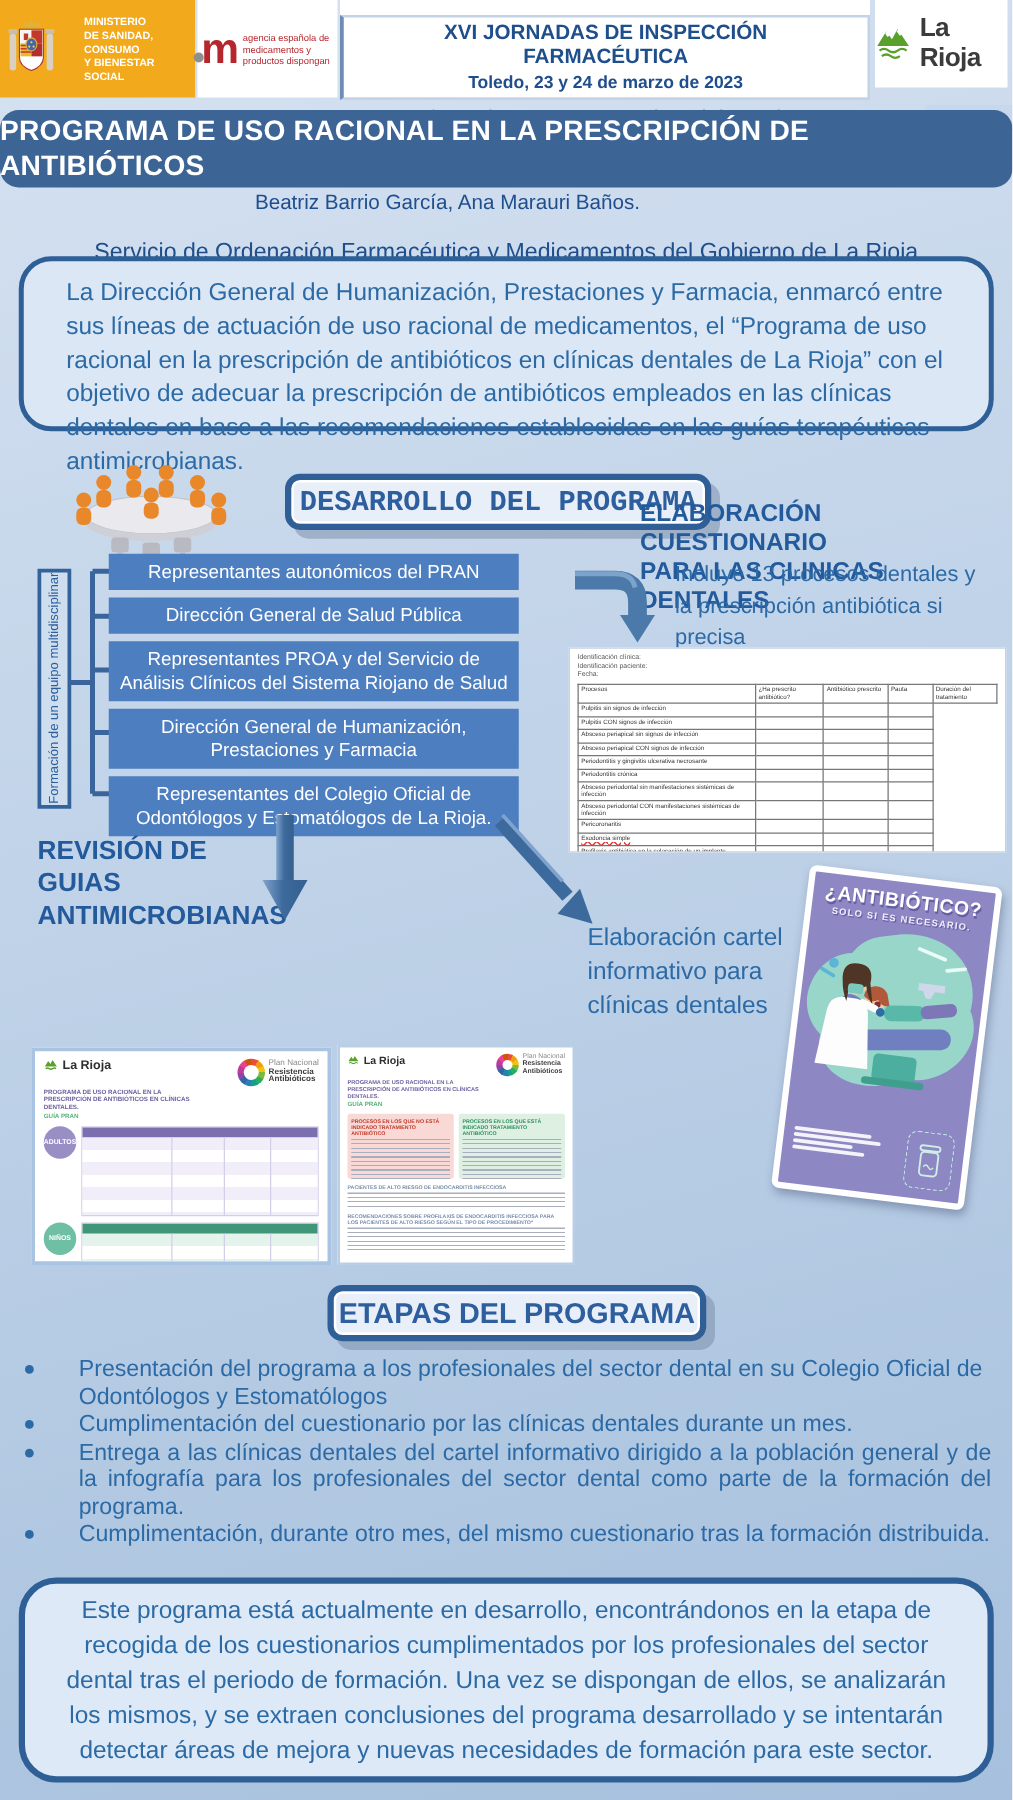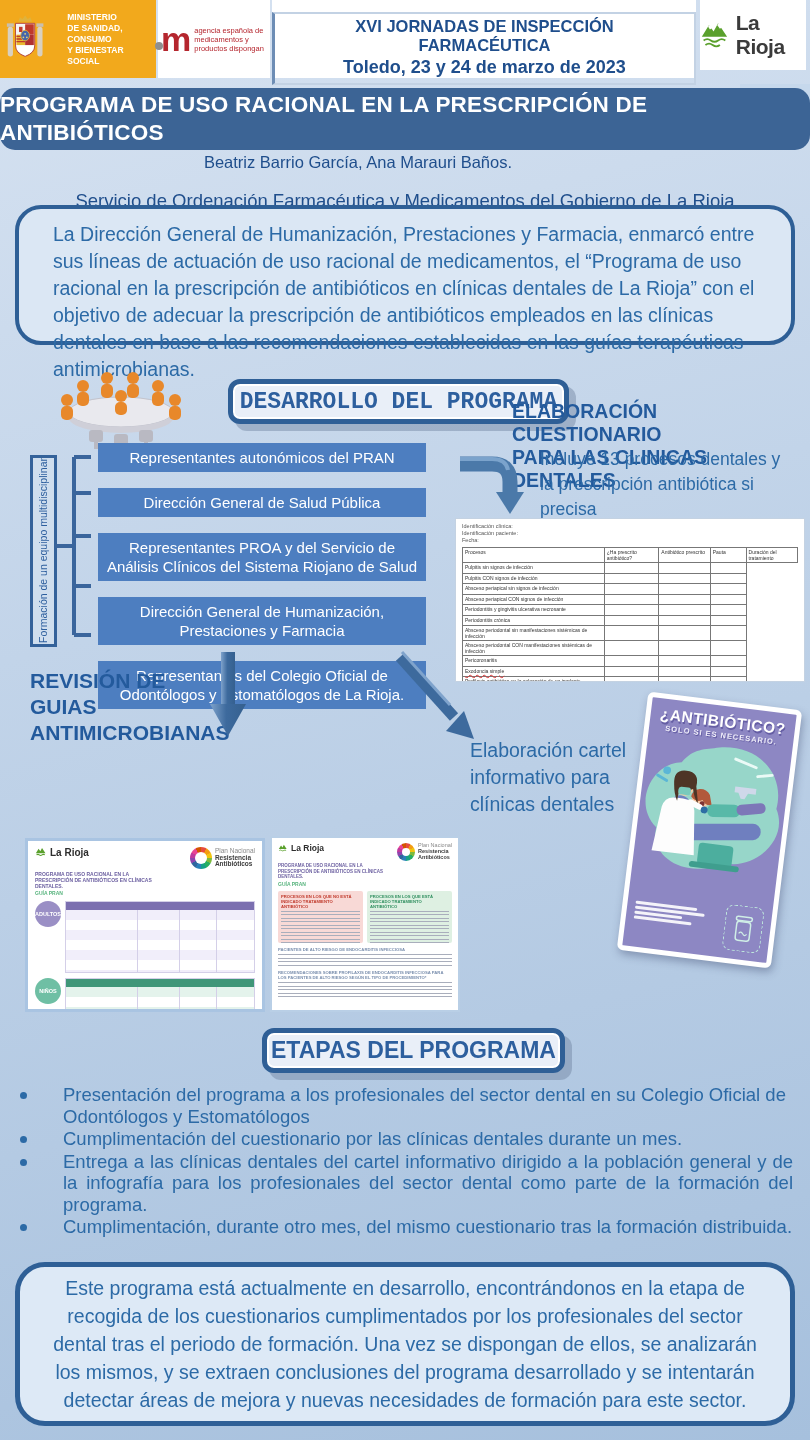--- a/index.html
+++ b/index.html
@@ -10,21 +10,21 @@
   .hdr-block{position:absolute;top:0;height:78px;}
   .ministry{left:0;width:156px;background:#f2a91c;display:flex;align-items:center;gap:5px;padding-left:6px;box-sizing:border-box;}
   .ministry-text{color:#fff;font-size:8.5px;font-weight:bold;line-height:11px;margin-left:18px;}
   .aemps{left:158px;width:112px;background:#fff;display:flex;align-items:center;gap:3px;padding:0 3px;box-sizing:border-box;}
   .aemps-m{color:#b5262e;font-size:34px;font-weight:bold;line-height:30px;position:relative;}
   .aemps-dot{position:absolute;left:-6px;bottom:4px;width:8px;height:8px;border-radius:50%;background:#8f8f8f;}
   .aemps-text{color:#b5262e;font-size:7.5px;line-height:9px;}
   .event-panel{left:272px;width:424px;background:#fff;text-align:center;box-sizing:border-box;padding-top:12px;}
   .event-box{display:inline-block;border:2px solid #c3d2e4;border-left:3px solid #6d8db5;padding:3px 16px 5px;}
   .event-title{color:#1f4e8c;font-weight:bold;font-size:16.5px;}
-  .event-date{color:#1f4e8c;font-weight:bold;font-size:18px;margin-top:2px;}
+  .event-date{color:#1f4e8c;font-weight:bold;font-size:14px;margin-top:2px;}
   .event-motto{color:#1f4e8c;font-weight:bold;font-style:italic;font-size:12.5px;margin-top:6px;}
   .rioja-panel{left:700px;width:106px;height:70px;background:#fff;display:flex;align-items:center;justify-content:center;gap:5px;}
   .rioja-name{color:#3b3b3b;font-weight:bold;font-size:21px;letter-spacing:-.5px;}
   
   .banner-accent{position:absolute;right:0;top:84px;width:70px;height:20px;background:#c6d8ec;}
   .banner{position:absolute;left:0;top:88px;width:810px;height:62px;background:#3c6495;border-radius:15px;
           display:flex;flex-direction:row;align-items:center;justify-content:center;}
   .banner div{color:#fff;font-weight:bold;font-size:22.5px;line-height:28px;letter-spacing:.2px;}
   .authors{position:absolute;top:153px;width:716px;text-align:center;color:#1f4e8c;font-size:16.5px;}
   .affiliation{position:absolute;top:190px;width:810px;text-align:center;color:#1f4e8c;font-size:18.5px;}
@@ -34,21 +34,21 @@
              padding:12px 34px;color:#2c6aa6;font-size:19.5px;line-height:27px;}
   
   .section-head{position:absolute;background:#e9eff8;border:5px solid #2f5f96;border-radius:12px;
                 box-shadow:7px 7px 0 rgba(110,130,160,.45),inset 0 0 0 2px #fff;
                 display:flex;align-items:center;justify-content:center;
                 font-weight:bold;font-size:23px;color:#2d5f9e;box-sizing:border-box;}
   
   .team-label{position:absolute;left:30px;top:455px;width:27px;height:192px;border:3px solid #34629a;background:#cfdeee;
               box-sizing:border-box;display:flex;align-items:center;justify-content:center;}
   .team-label span{writing-mode:vertical-rl;transform:rotate(180deg);font-size:10.5px;color:#2d5f9e;text-align:center;line-height:11px;}
-  .members{position:absolute;left:98px;top:443px;width:328px;display:flex;flex-direction:column;gap:16px;}
+  .members{position:absolute;left:87px;top:443px;width:328px;display:flex;flex-direction:column;gap:6px;}
   .member{background:#4d7ec0;color:#fff;font-size:15px;line-height:19px;text-align:center;padding:5px 8px;}
   
   .quest-heading{position:absolute;left:512px;top:400px;width:292px;color:#235a9c;font-weight:bold;font-size:19.5px;line-height:23px;}
   .quest-note{position:absolute;left:540px;top:447px;width:252px;color:#2c6aa6;font-size:17.5px;line-height:25px;}
   .form-panel{position:absolute;left:455px;top:518px;width:350px;height:164px;background:#fff;border:1px solid #c4d2e2;
               box-sizing:border-box;padding:4px 6px;overflow:hidden;}
   .form-id{font-size:5.5px;color:#555;line-height:7px;}
   .qtable{width:100%;border-collapse:collapse;margin-top:3px;table-layout:fixed;}
   .qtable th,.qtable td{border:0.5px solid #777;font-size:5px;line-height:6px;padding:1px 2px;color:#333;text-align:left;vertical-align:top;font-weight:normal;}
   .qtable th{height:10px;}

